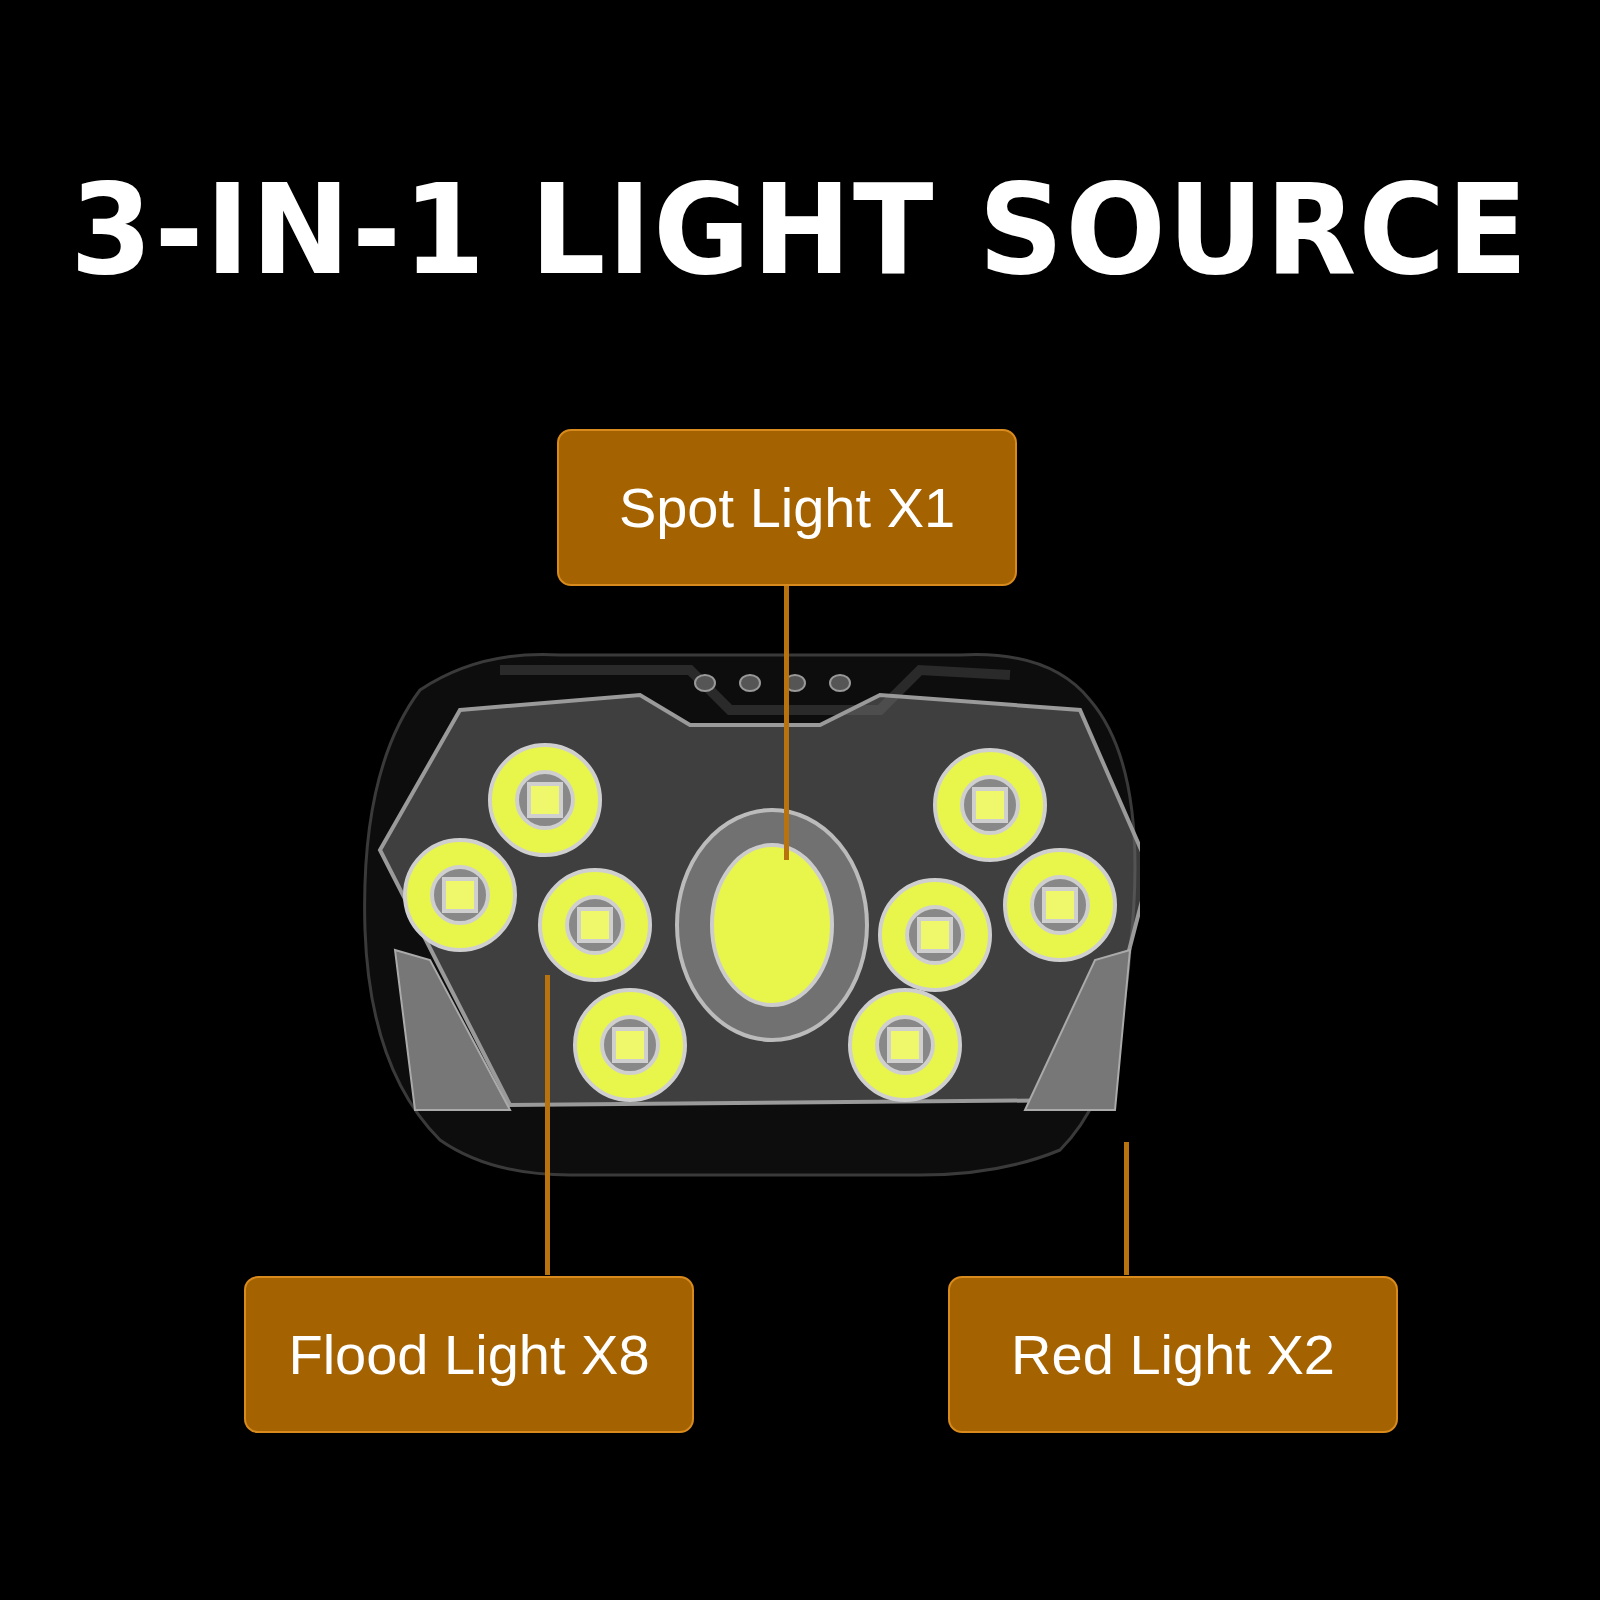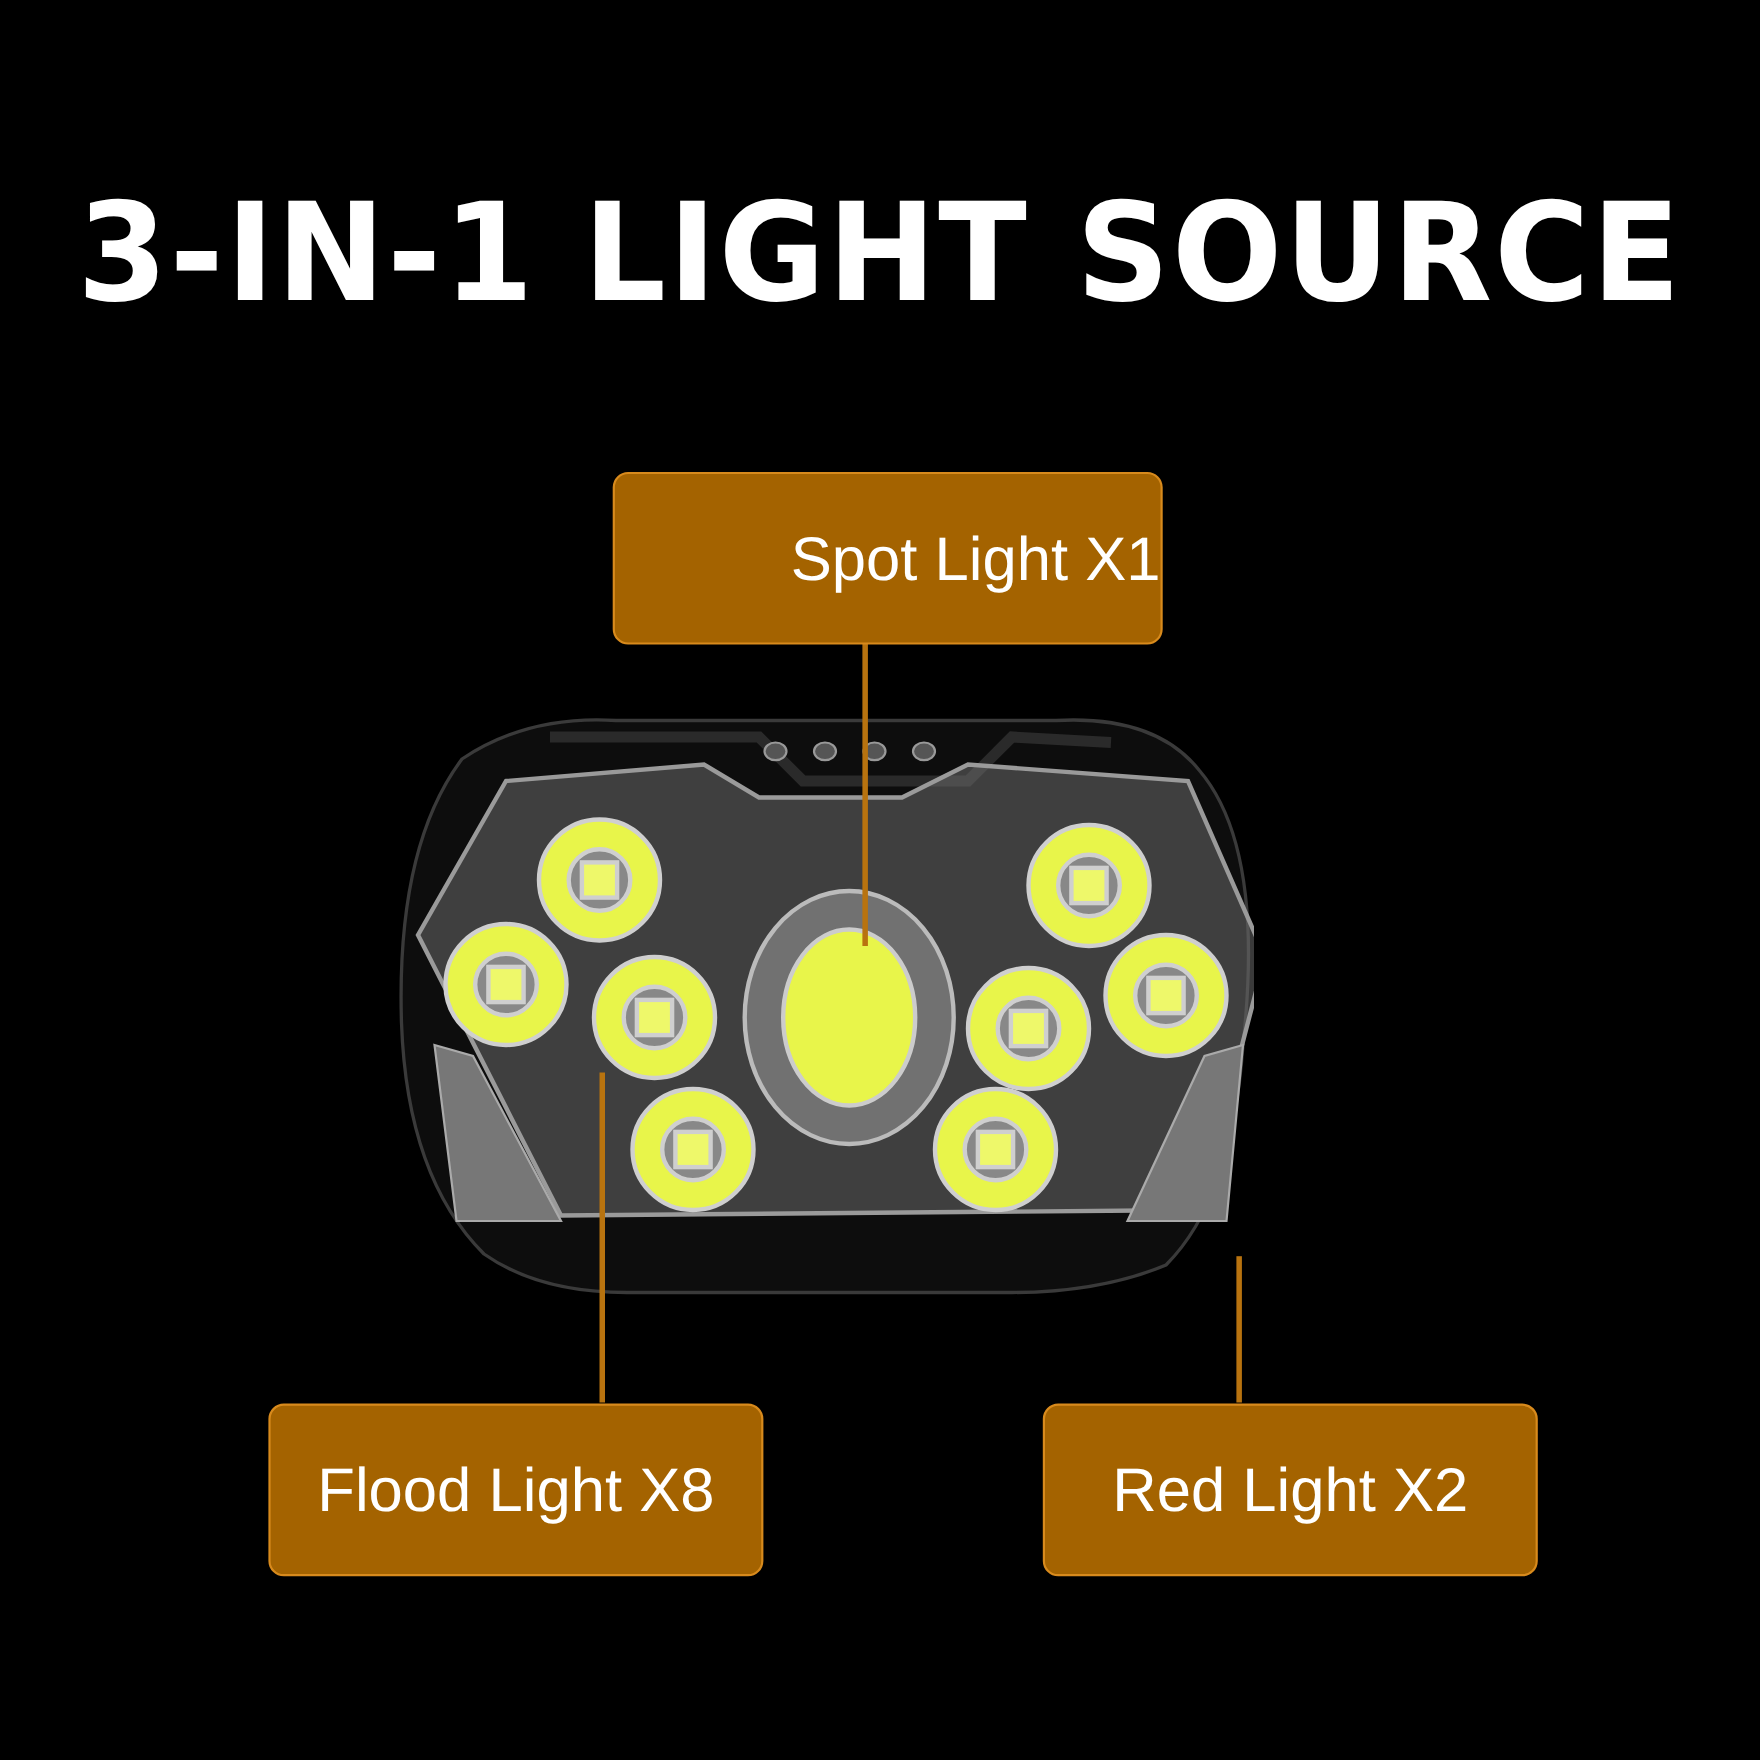--- a/index.html
+++ b/index.html
@@ -78,21 +78,21 @@
   <g transform="translate(412,275)">
     <ellipse rx="95" ry="115" fill="#888" fill-opacity="0.7" stroke="#bbb" stroke-width="4"></ellipse>
     <ellipse rx="60" ry="80" fill="#e8f54a" stroke="#ccc" stroke-width="4"></ellipse>
   </g>
 </svg>
 
 <div class="line" style="left:784px;top:585px;height:275px;"></div>
 <div class="line" style="left:545px;top:975px;height:300px;"></div>
 <div class="line" style="left:1124px;top:1142px;height:133px;"></div>
 
-<div class="label" style="left:557px;top:429px;width:500px;height:157px;justify-content:flex-end;">
+<div class="label" style="left:557px;top:429px;width:460px;height:157px;">
   <span>Spot Light X1</span>
 </div>
 <div class="label" style="left:244px;top:1276px;width:450px;height:157px;">
   <span>Flood Light X8</span>
 </div>
 <div class="label" style="left:948px;top:1276px;width:450px;height:157px;">
   <span>Red Light X2</span>
 </div>
 
 </body></html>

